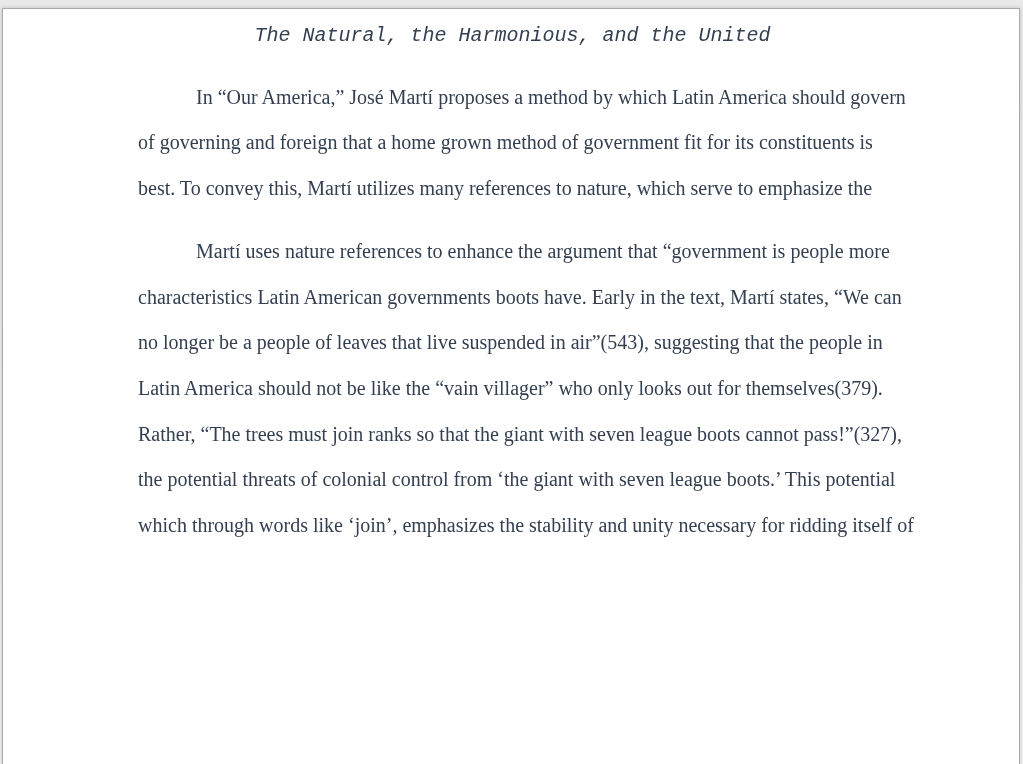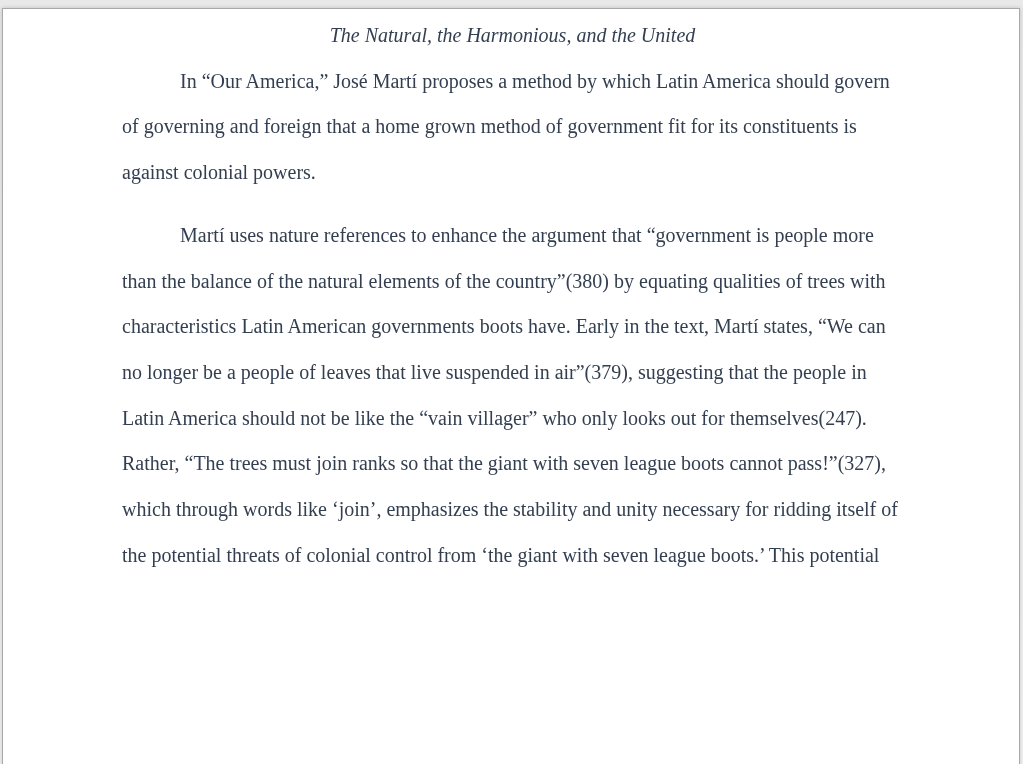--- a/index.html
+++ b/index.html
@@ -30,23 +30,24 @@
     position: relative;
     padding: 4px 116px 0 119px;
     font-size: 20px;
     line-height: 45.7px;
     color: #333f50; 
     -webkit-font-smoothing: antialiased;
   }
   .title {
     text-align: center;
     font-style: italic;
+    font-family: Liberation Mono, monospace;
   }
   .paragraph {
-    margin: 0;
+    margin: 16px;
     font-family: Liberation Serif, serif;
   }
   .paragraph + .paragraph {
     margin-top: 17px;
   }
   .line {
     white-space: nowrap;
   }
   .line.indent {
     padding-left: 58px;
@@ -54,26 +55,25 @@
 </style>
 </head>
 <body>
 
 <div class="page" style="background: rgb(255, 255, 255); border-color: rgb(169, 169, 169);">
   <div class="content" style="color: rgb(51, 63, 80);">
     <div class="title">The Natural, the Harmonious, and the United</div>
     <div class="paragraph">
         <div class="line indent">In “Our America,” José Martí proposes a method by which Latin America should govern</div>
         <div class="line">of governing and foreign that a home grown method of government fit for its constituents is</div>
-        <div class="line">against colonial powers.</div>
+        <div class="line">best. To convey this, Martí utilizes many references to nature, which serve to emphasize the</div>
       </div>
     <div class="paragraph">
         <div class="line indent">Martí uses nature references to enhance the argument that “government is people more</div>
-        <div class="line">than the balance of the natural elements of the country”(380) by equating qualities of trees with</div>
         <div class="line">characteristics Latin American governments boots have. Early in the text, Martí states, “We can</div>
-        <div class="line">no longer be a people of leaves that live suspended in air”(379), suggesting that the people in</div>
-        <div class="line">Latin America should not be like the “vain villager” who only looks out for themselves(247).</div>
+        <div class="line">no longer be a people of leaves that live suspended in air”(543), suggesting that the people in</div>
+        <div class="line">Latin America should not be like the “vain villager” who only looks out for themselves(379).</div>
         <div class="line">Rather, “The trees must join ranks so that the giant with seven league boots cannot pass!”(327),</div>
+        <div class="line">the potential threats of colonial control from ‘the giant with seven league boots.’ This potential</div>
         <div class="line">which through words like ‘join’, emphasizes the stability and unity necessary for ridding itself of</div>
-        <div class="line">the potential threats of colonial control from ‘the giant with seven league boots.’ This potential</div>
       </div>
   </div>
 </div>
 
 </body></html>

